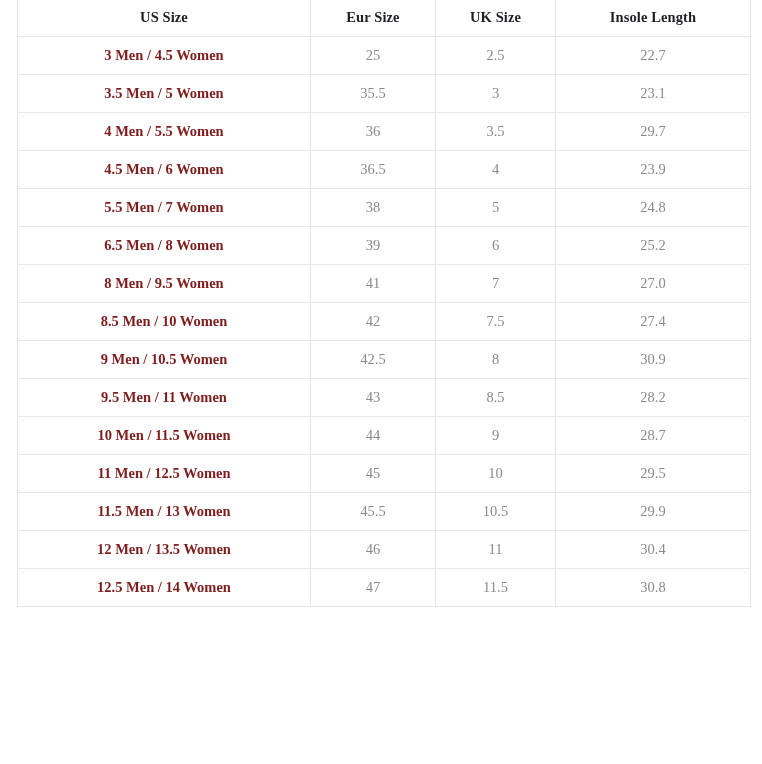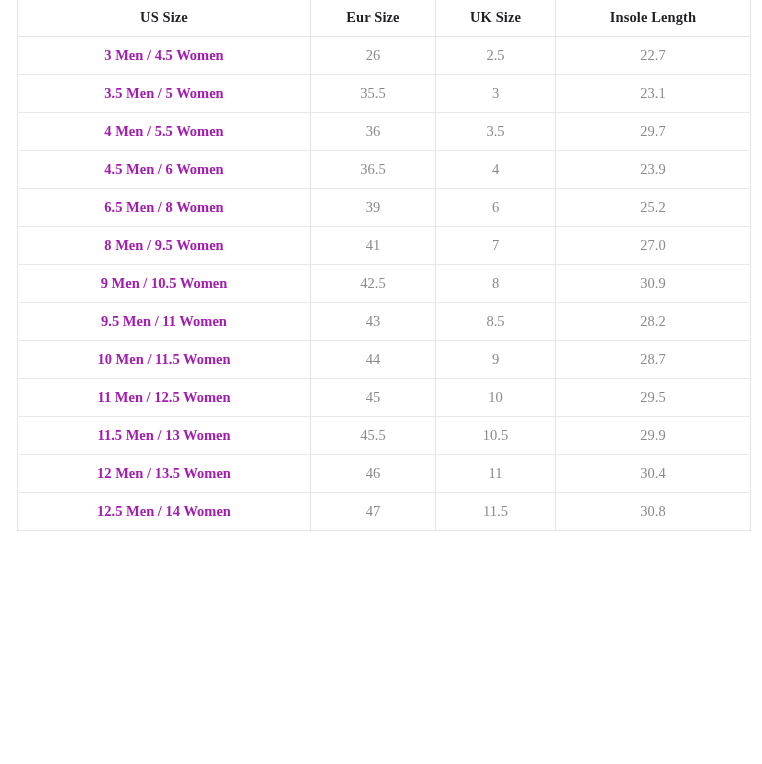--- a/index.html
+++ b/index.html
@@ -61,21 +61,21 @@
     letter-spacing: 0.1px;
     border-bottom: 1px solid #e4e4e4;
   }
   table.size-chart tbody td {
     height: 38px;
     font-size: 14.5px;
     color: #8a8a8a;
     font-weight: normal;
   }
   table.size-chart tbody td.us-cell {
-    color: #a21caf;
+    color: #7f1d1d;
     font-weight: bold;
   }
   table.size-chart tbody tr:last-child td {
     border-bottom: 1px solid #e4e4e4;
     text-align: center;
   }
 </style>
 </head>
 <body>
 
@@ -91,21 +91,21 @@
       <tr id="header-row">
           <th>US Size</th>
           <th>Eur Size</th>
           <th>UK Size</th>
           <th>Insole Length</th>
         </tr>
     </thead>
     <tbody id="table-body">
         <tr>
           <td class="us-cell">3 Men / 4.5 Women</td>
-          <td>26</td>
+          <td>25</td>
           <td>2.5</td>
           <td>22.7</td>
         </tr>
         <tr>
           <td class="us-cell">3.5 Men / 5 Women</td>
           <td>35.5</td>
           <td>3</td>
           <td>23.1</td>
         </tr>
         <tr>
@@ -114,30 +114,42 @@
           <td>3.5</td>
           <td>29.7</td>
         </tr>
         <tr>
           <td class="us-cell">4.5 Men / 6 Women</td>
           <td>36.5</td>
           <td>4</td>
           <td>23.9</td>
         </tr>
         <tr>
+          <td class="us-cell">5.5 Men / 7 Women</td>
+          <td>38</td>
+          <td>5</td>
+          <td>24.8</td>
+        </tr>
+        <tr>
           <td class="us-cell">6.5 Men / 8 Women</td>
           <td>39</td>
           <td>6</td>
           <td>25.2</td>
         </tr>
         <tr>
           <td class="us-cell">8 Men / 9.5 Women</td>
           <td>41</td>
           <td>7</td>
           <td>27.0</td>
+        </tr>
+        <tr>
+          <td class="us-cell">8.5 Men / 10 Women</td>
+          <td>42</td>
+          <td>7.5</td>
+          <td>27.4</td>
         </tr>
         <tr>
           <td class="us-cell">9 Men / 10.5 Women</td>
           <td>42.5</td>
           <td>8</td>
           <td>30.9</td>
         </tr>
         <tr>
           <td class="us-cell">9.5 Men / 11 Women</td>
           <td>43</td>

